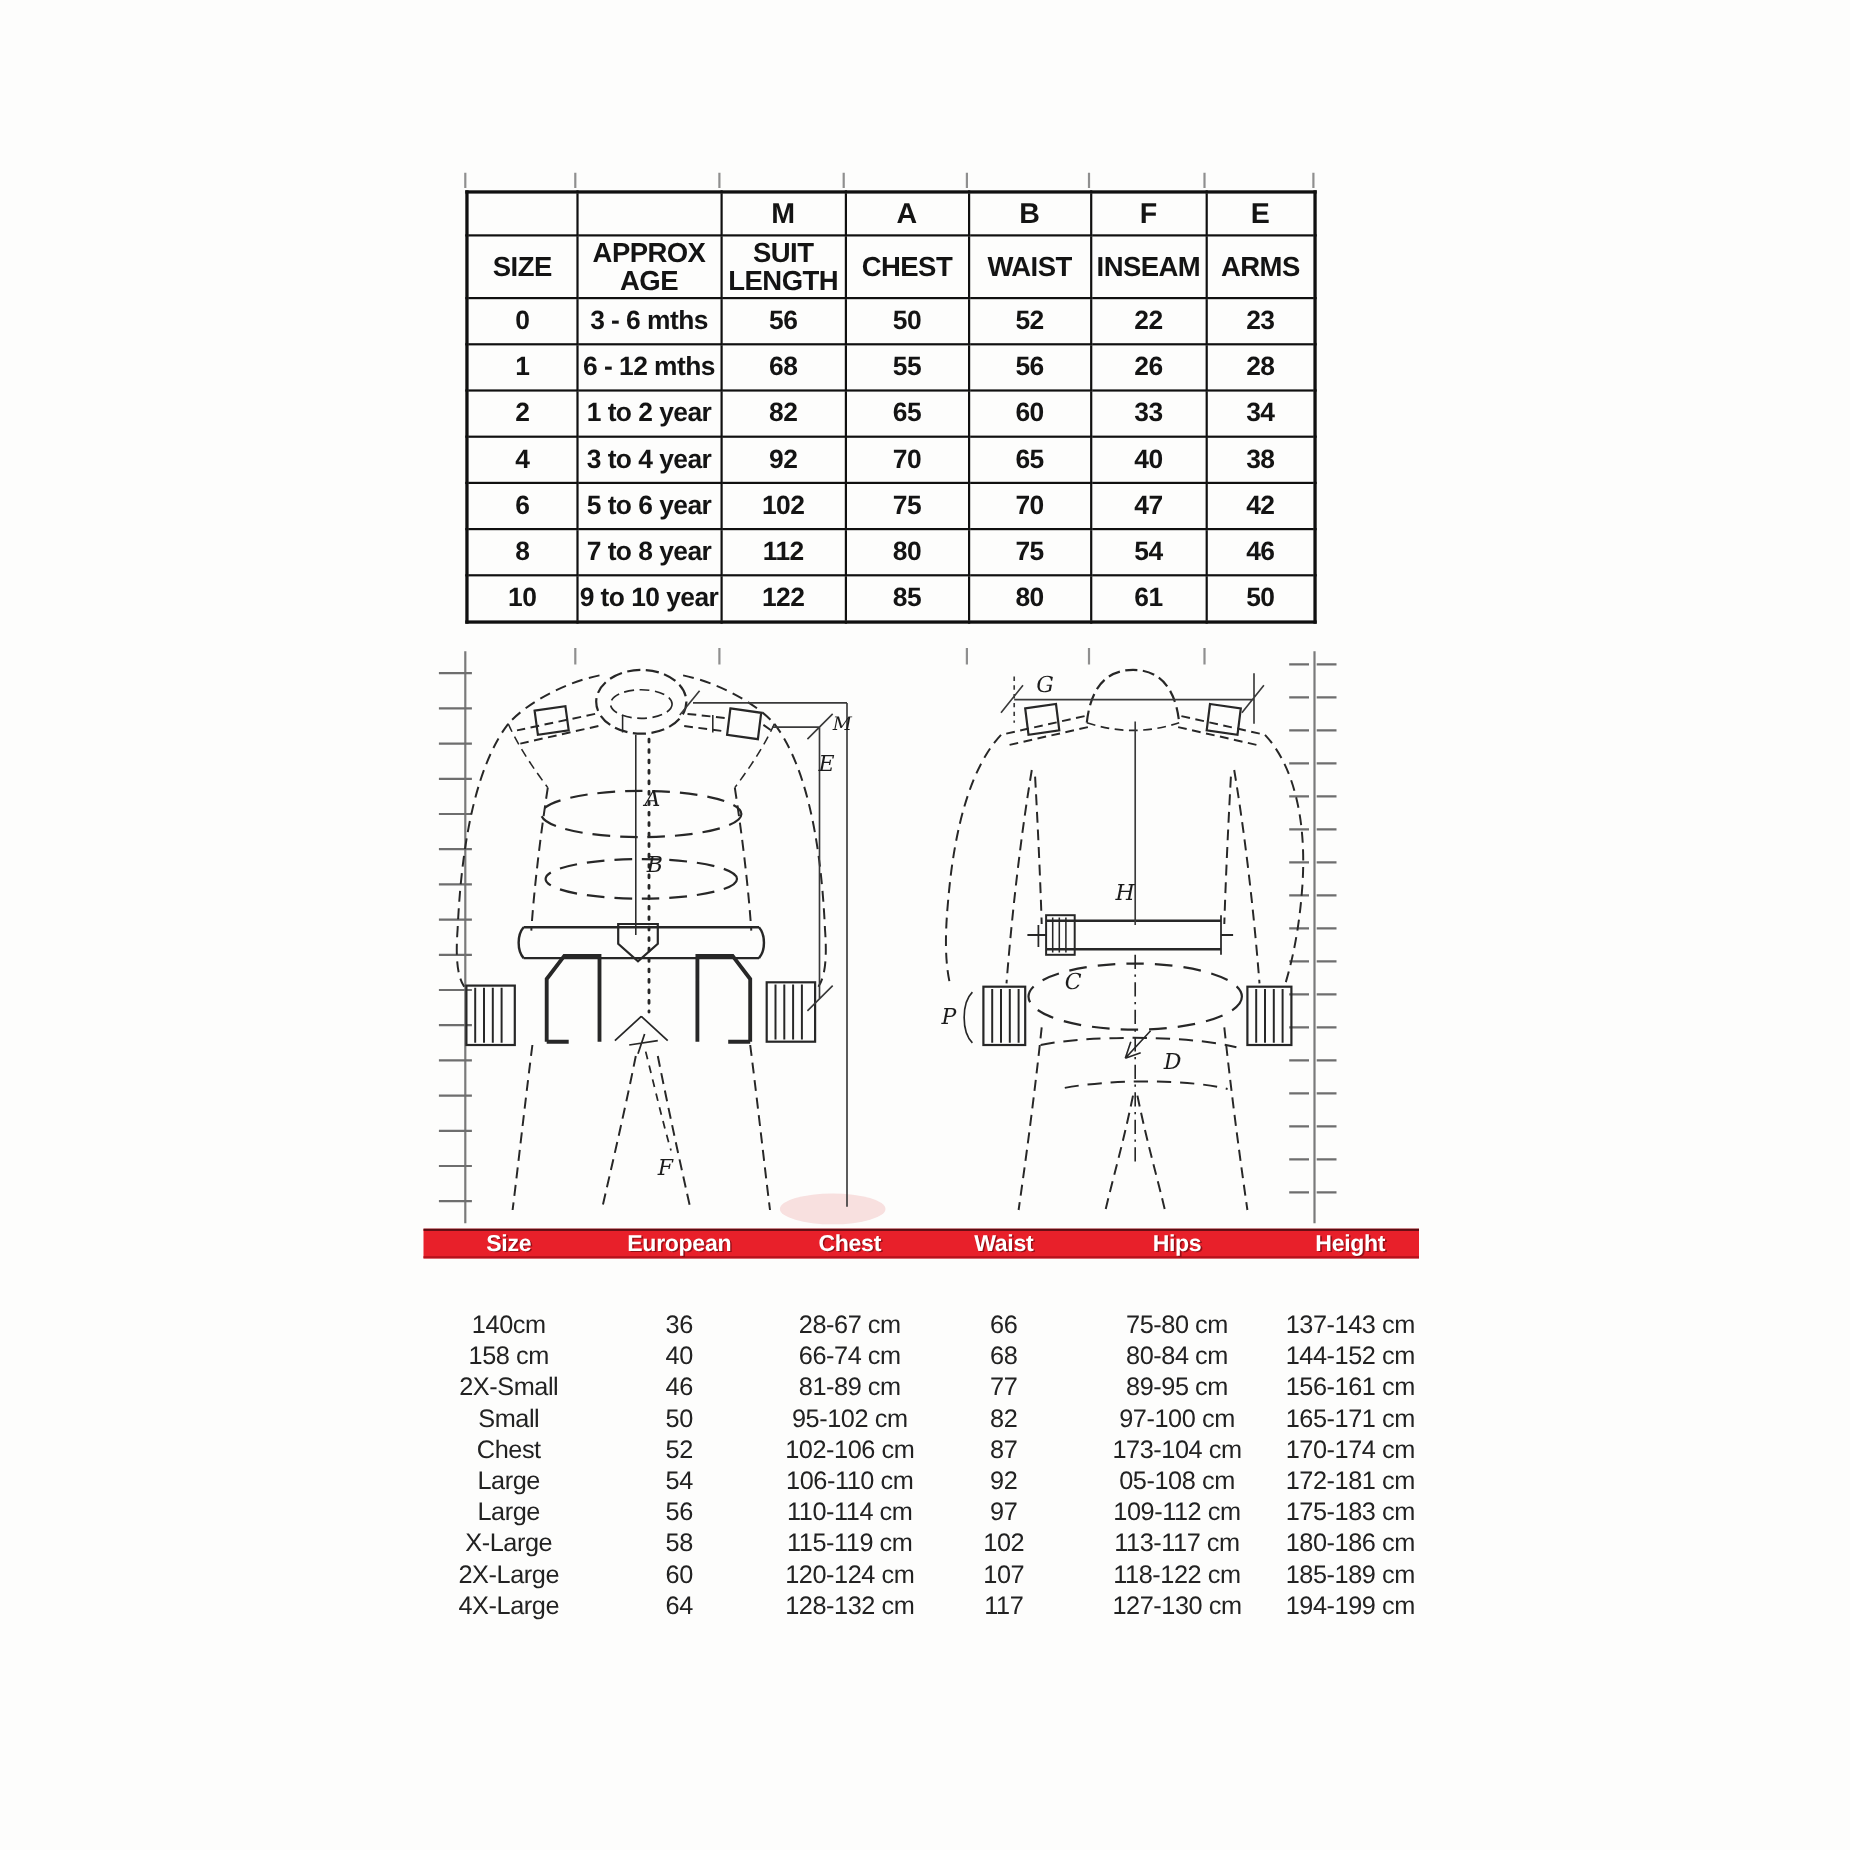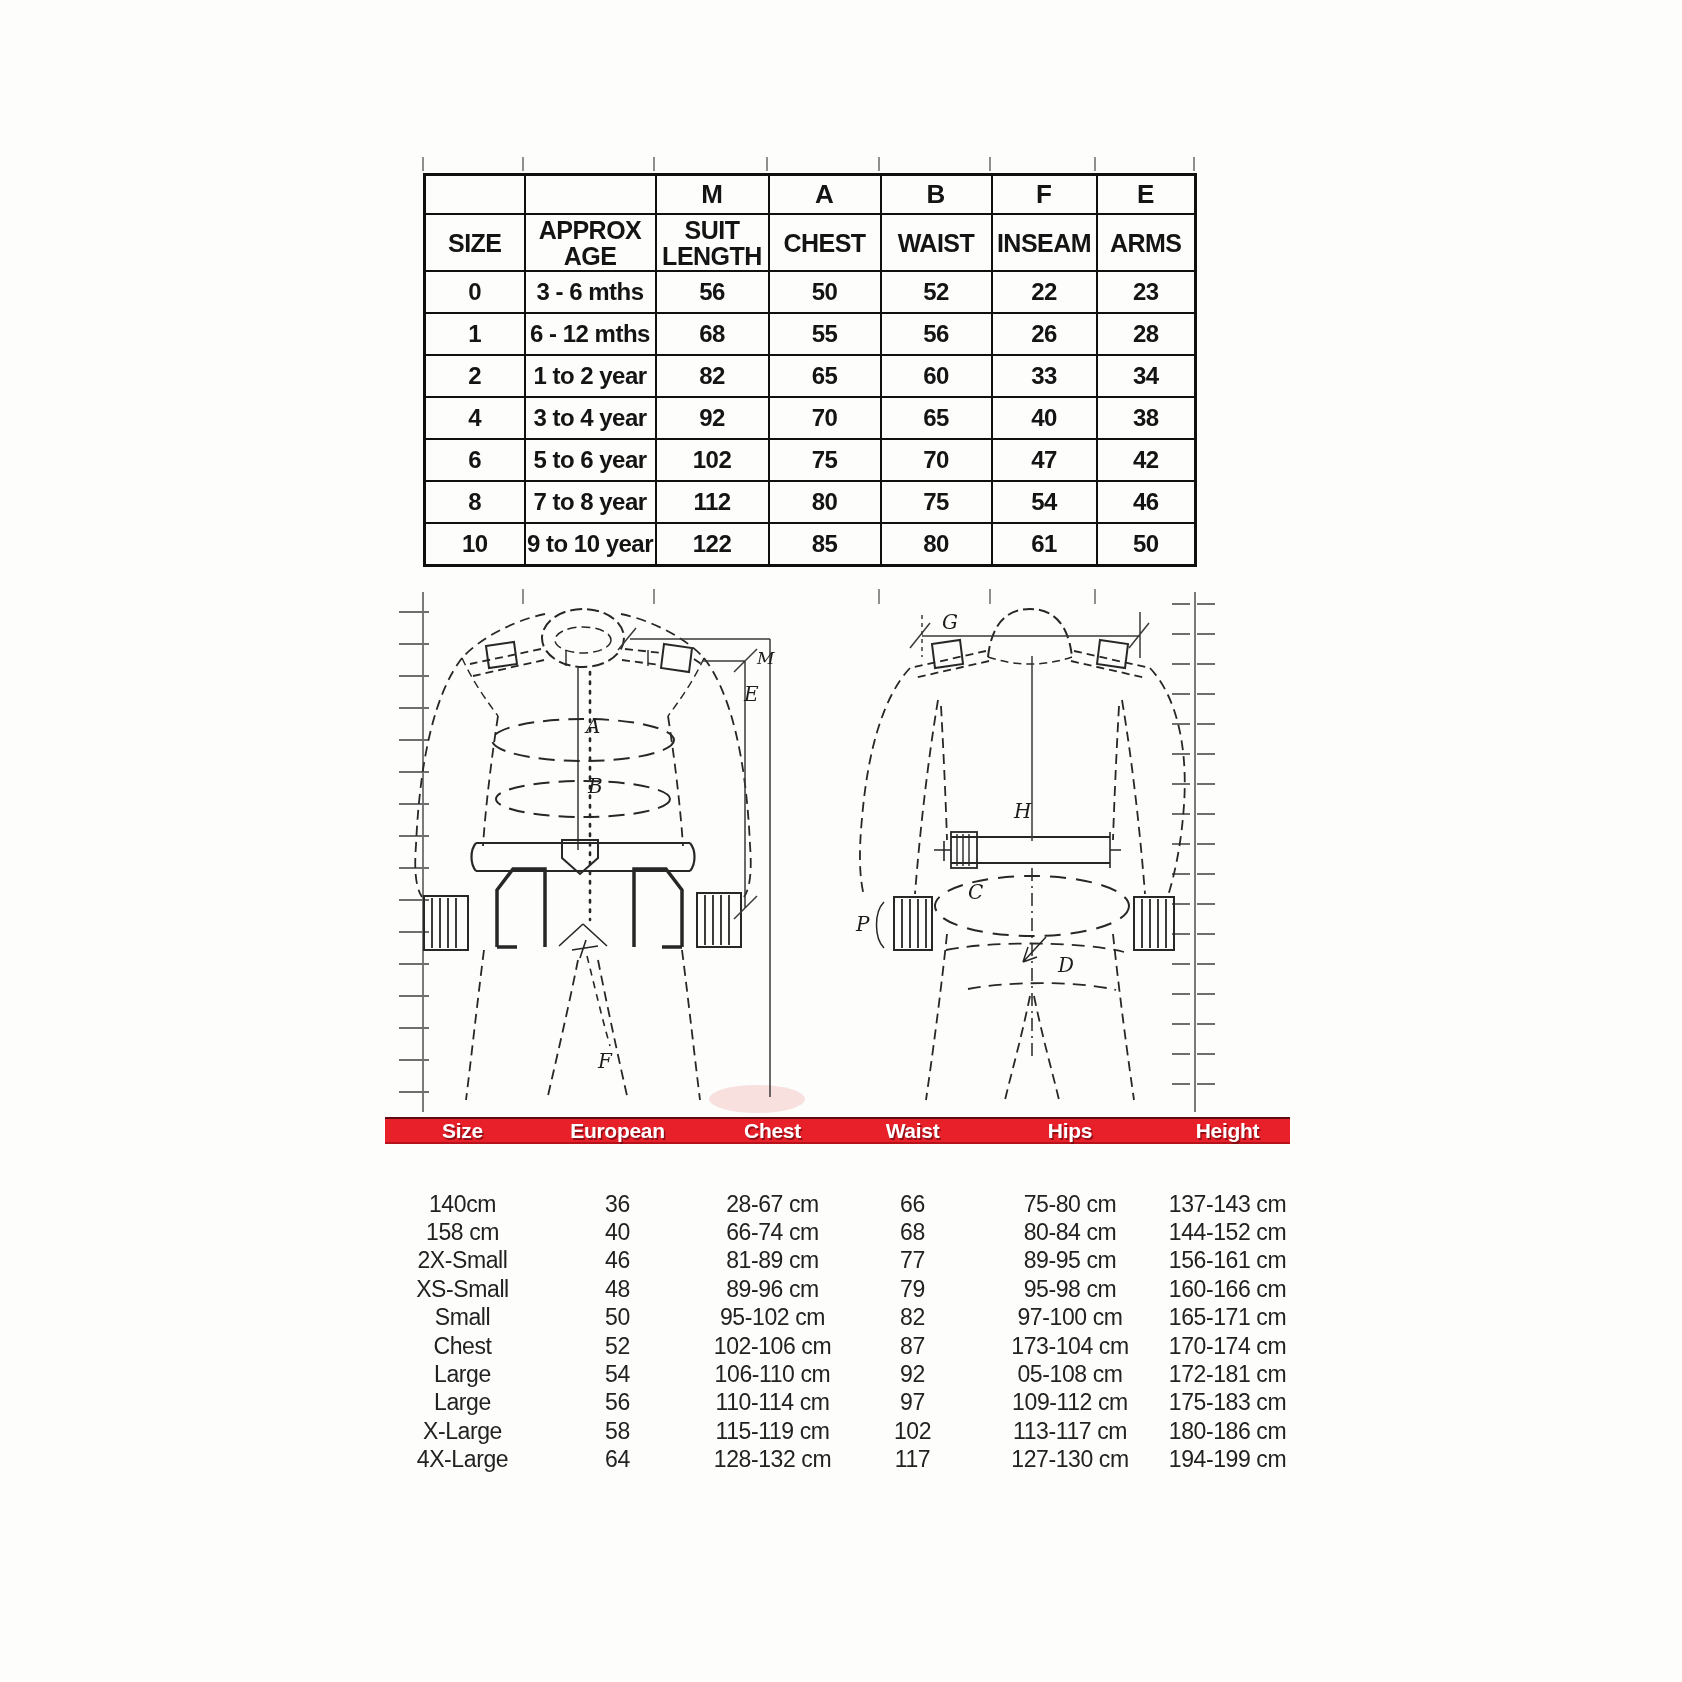--- a/index.html
+++ b/index.html
@@ -323,28 +323,20 @@
 
       <tr>
         <td>2X-Small</td>
         <td>46</td>
         <td>81-89 cm</td>
         <td>77</td>
         <td>89-95 cm</td>
         <td>156-161 cm</td>
       </tr>
 
-      <tr>
-        <td>XS-Small</td>
-        <td>48</td>
-        <td>89-96 cm</td>
-        <td>79</td>
-        <td>95-98 cm</td>
-        <td>160-166 cm</td>
-      </tr>
 
       <tr>
         <td>Small</td>
         <td>50</td>
         <td>95-102 cm</td>
         <td>82</td>
         <td>97-100 cm</td>
         <td>165-171 cm</td>
       </tr>
 
@@ -377,20 +369,28 @@
 
       <tr>
         <td>X-Large</td>
         <td>58</td>
         <td>115-119 cm</td>
         <td>102</td>
         <td>113-117 cm</td>
         <td>180-186 cm</td>
       </tr>
 
+      <tr>
+        <td>2X-Large</td>
+        <td>60</td>
+        <td>120-124 cm</td>
+        <td>107</td>
+        <td>118-122 cm</td>
+        <td>185-189 cm</td>
+      </tr>
 
 
       <tr>
         <td>4X-Large</td>
         <td>64</td>
         <td>128-132 cm</td>
         <td>117</td>
         <td>127-130 cm</td>
         <td>194-199 cm</td>
       </tr>

